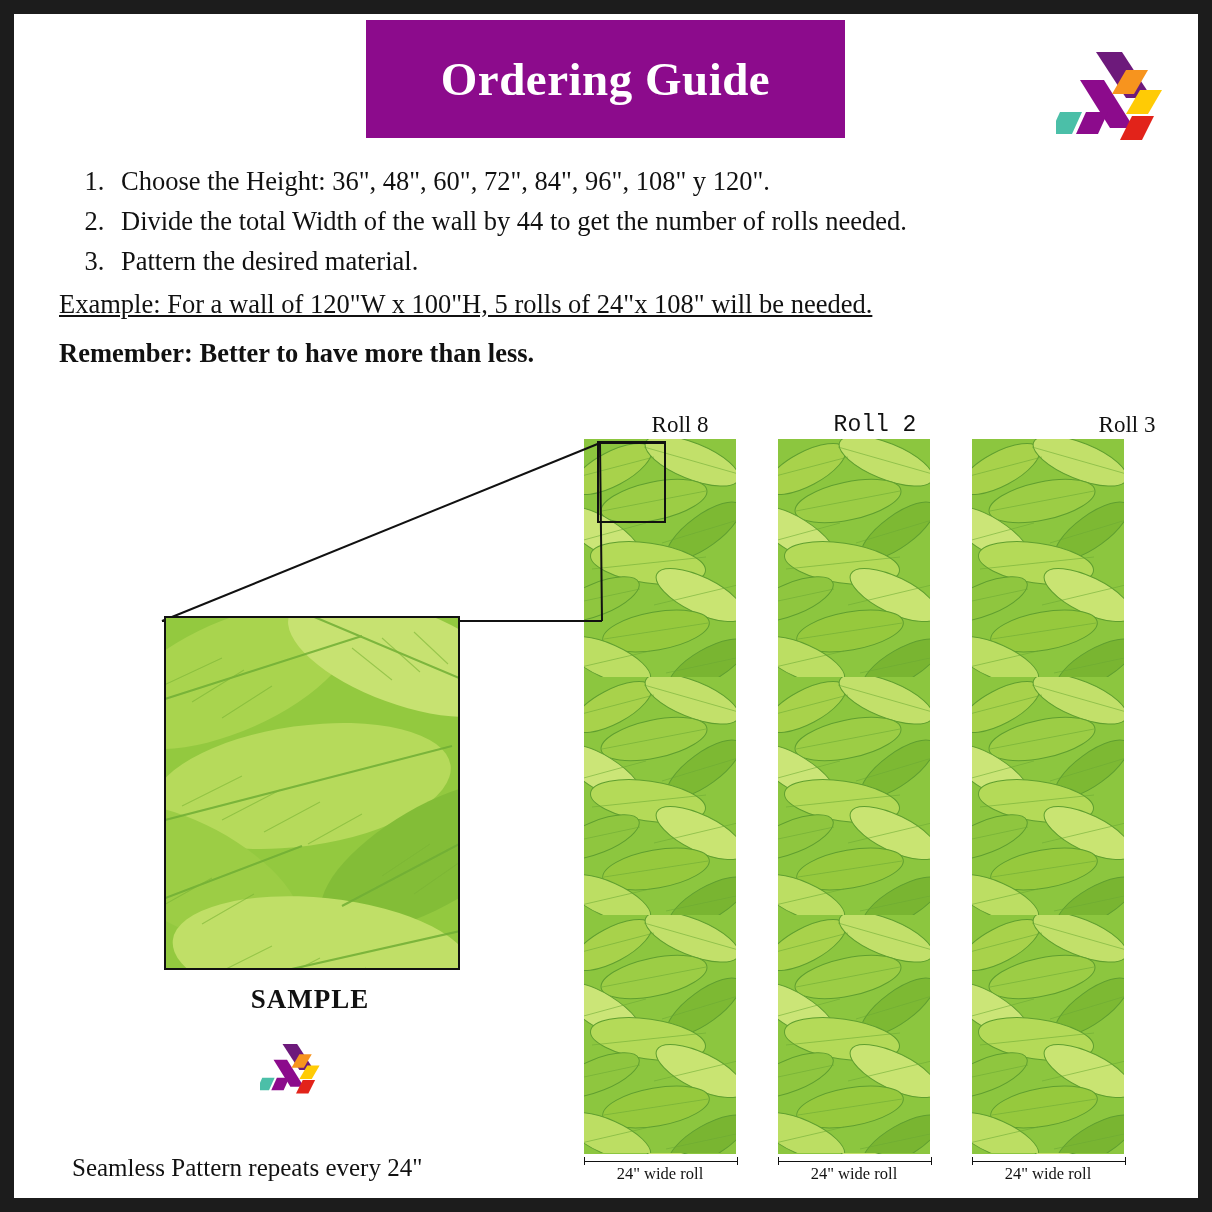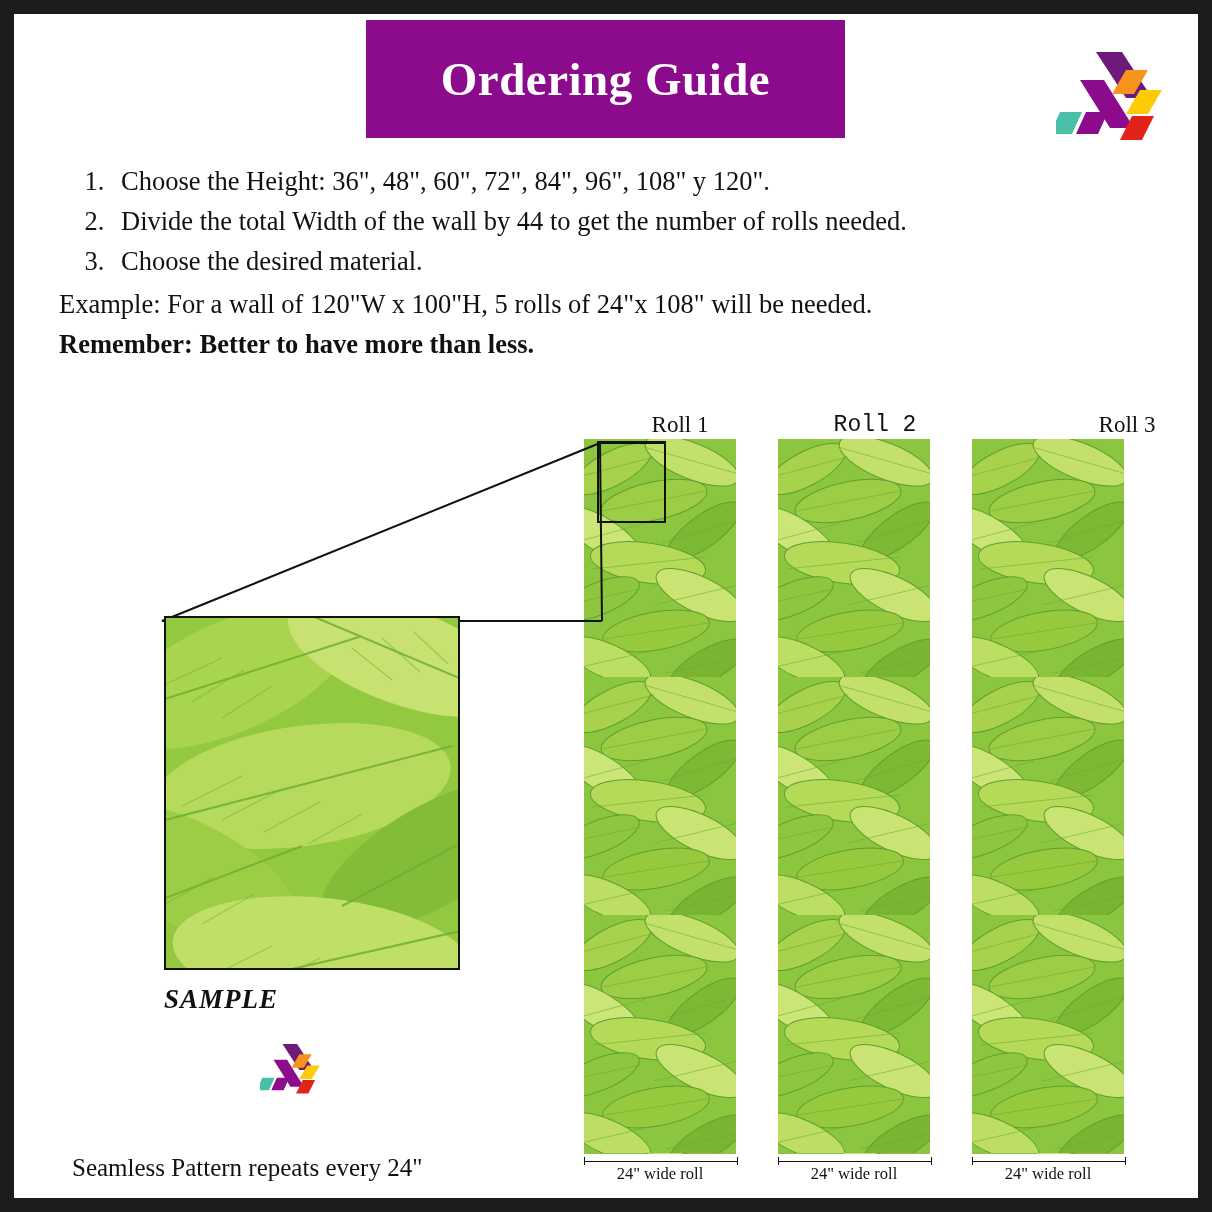--- a/index.html
+++ b/index.html
@@ -75,25 +75,27 @@
   }
   .instructions ol li {
     font-size: 26.5px;
     line-height: 40px;
     padding-left: 10px;
   }
   .instructions .example {
     font-size: 26.5px;
     line-height: 40px;
     margin-top: 3px;
+    text-decoration: underline;
   }
   .instructions .remember {
     font-size: 26.5px;
     line-height: 40px;
     font-weight: bold;
+    margin-top: 9px;
   }
 
   
   .roll-label {
     position: absolute;
     font-size: 23px;
     color: #111;
     text-align: center;
     width: 190px;
   }
@@ -153,25 +155,25 @@
     left: -14px;
     top: -12px;
     width: 330px;
     height: 392px;
   }
   .sample-caption {
     position: absolute;
     left: 150px;
     top: 970px;
     width: 292px;
+    text-align: center;
     font-size: 27px;
     font-weight: bold;
     color: #111;
     letter-spacing: 1px;
-    font-style: italic;
   }
   .crop-box {
     position: absolute;
     left: 583px;
     top: 427px;
     width: 65px;
     height: 78px;
     border: 2px solid #111;
   }
   .connector {
@@ -271,27 +273,27 @@
         <polygon points="76,66 98,66 86,90 64,90" fill="#e2231a"></polygon>
         <polygon points="4,62 26,62 16,84 -6,84" fill="#4bbfa8"></polygon>
         <polygon points="30,62 52,62 42,84 20,84" fill="#8c0b8c"></polygon>
       </svg>
     </div>
 
     <div class="instructions">
       <ol>
         <li>Choose the Height: 36", 48", 60", 72", 84", 96", 108" y 120".</li>
         <li>Divide the total Width of the wall by 44 to get the number of rolls needed.</li>
-        <li>Choose the desired material.</li>
+        <li>Pattern the desired material.</li>
       </ol>
       <div class="example">Example: For a wall of 120"W x 100"H, 5 rolls of 24"x 108" will be needed.</div>
       <div class="remember">Remember: Better to have more than less.</div>
     </div>
 
-    <div class="roll-label" style="left:571px; top:398px;">Roll 1</div>
+    <div class="roll-label" style="left:571px; top:398px;">Roll 8</div>
     <div class="roll-label" style="left:766px; top:398px;font-family:Liberation Mono, monospace;">Roll 2</div>
     <div class="roll-label" style="left:1018px; top:398px;">Roll 3</div>
 
     <div class="roll" style="left:570px;">
       <svg class="tex" viewBox="0 0 152 715">
         <rect x="0" y="0" width="152" height="715" fill="url(#leafpat)"></rect>
       </svg>
     </div>
     <div class="roll" style="left:764px;">
       <svg class="tex" viewBox="0 0 152 715">

